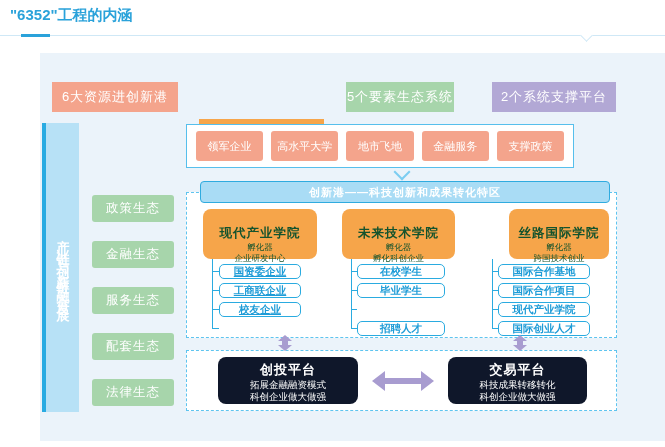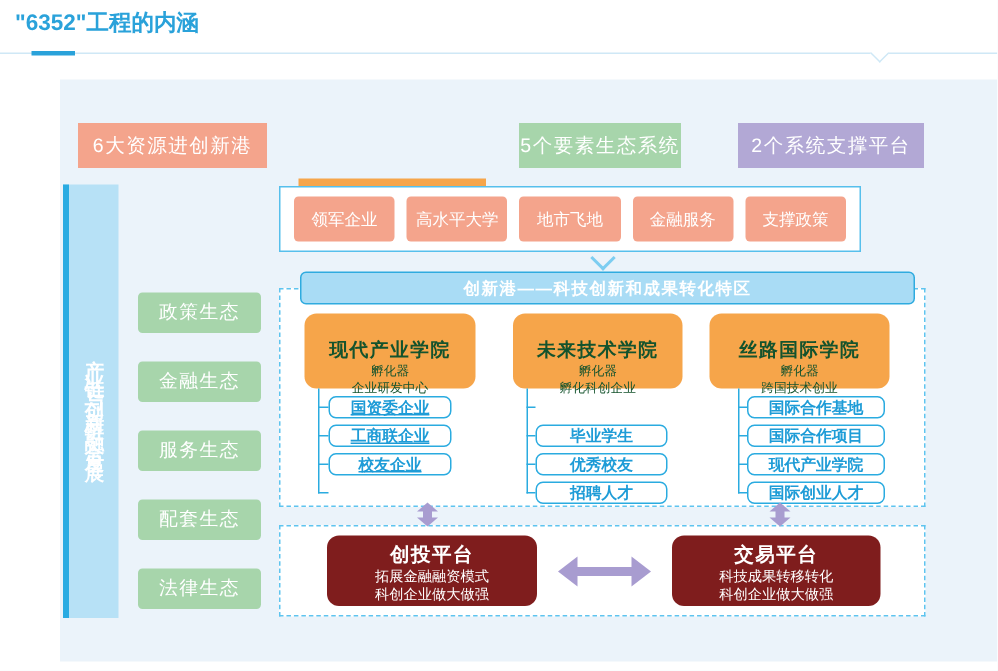--- a/index.html
+++ b/index.html
@@ -55,36 +55,36 @@
           border:1px solid #2fabdf; border-radius:4px; color:#fff; font-size:11px; font-weight:bold;
           display:flex; align-items:center; justify-content:center; letter-spacing:1px; }
 
   
   .college { position:absolute; top:209px; height:50px; background:#f6a54a; border-radius:8px; color:#14532d;
              text-align:center; padding-top:16px; }
   .college .t { font-size:12.5px; font-weight:bold; letter-spacing:1px; }
   .college .s { font-size:8.5px; line-height:1.3; }
   .col1 { left:203px; width:114px; }
   .col2 { left:342px; width:113px; }
-  .col3 { left:473px; width:120px; }
+  .col3 { left:509px; width:100px; }
 
   
   .sub { position:absolute; height:15px; background:#fff; border:1px solid #2aabe0; border-radius:5px;
          color:#1e9cd7; font-size:10.5px; font-weight:bold; display:flex; align-items:center; justify-content:center; }
   .c1 { left:219px; width:82px;text-decoration:underline; }
   .c2 { left:357px; width:88px; }
   .c3 { left:498px; width:92px; }
   .r1{top:264px}.r2{top:283px}.r3{top:302px}.r4{top:321px}
 
   
   .vline { position:absolute; width:1px; background:#2aabe0; top:259px; height:70px; }
   .hstub { position:absolute; height:1px; background:#2aabe0; }
 
   
-  .plat { position:absolute; top:357px; height:47px; background:#7f1d1d; border-radius:8px; color:#fff;
+  .plat { position:absolute; top:357px; height:47px; background:#0f172a; border-radius:8px; color:#fff;
           text-align:center; padding-top:4px; }
   .plat .t { font-size:13px; font-weight:bold; letter-spacing:1px; }
   .plat .s { font-size:9.5px; line-height:1.3; }
   .plat1 { left:218px; width:140px; }
   .plat2 { left:448px; width:139px; }
 
   
   .harrow { position:absolute; left:372px; top:371px; width:62px; height:20px; }
   .harrow .bar { position:absolute; left:12px; top:7px; width:38px; height:6px; background:#a89cd0; }
   .harrow .lt { position:absolute; left:0; top:0; width:0; height:0;
@@ -171,22 +171,22 @@
   <div class="hstub" style="left:351px;top:328px;width:6px"></div>
   <div class="vline" style="left:492px"></div>
   <div class="hstub" style="left:492px;top:271px;width:6px"></div>
   <div class="hstub" style="left:492px;top:290px;width:6px"></div>
   <div class="hstub" style="left:492px;top:309px;width:6px"></div>
   <div class="hstub" style="left:492px;top:328px;width:6px"></div>
 
   <div class="sub c1 r1">国资委企业</div>
   <div class="sub c1 r2">工商联企业</div>
   <div class="sub c1 r3">校友企业</div>
+  <div class="sub c2 r1">在校学生</div>
   <div class="sub c2 r2">毕业学生</div>
-  <div class="sub c2 r3">优秀校友</div>
   <div class="sub c2 r4">招聘人才</div>
   <div class="sub c3 r1">国际合作基地</div>
   <div class="sub c3 r2">国际合作项目</div>
   <div class="sub c3 r3">现代产业学院</div>
   <div class="sub c3 r4">国际创业人才</div>
 
   <div class="varrow va1">
     <div class="up"></div>
       <div class="mid"></div>
       <div class="dn"></div>

